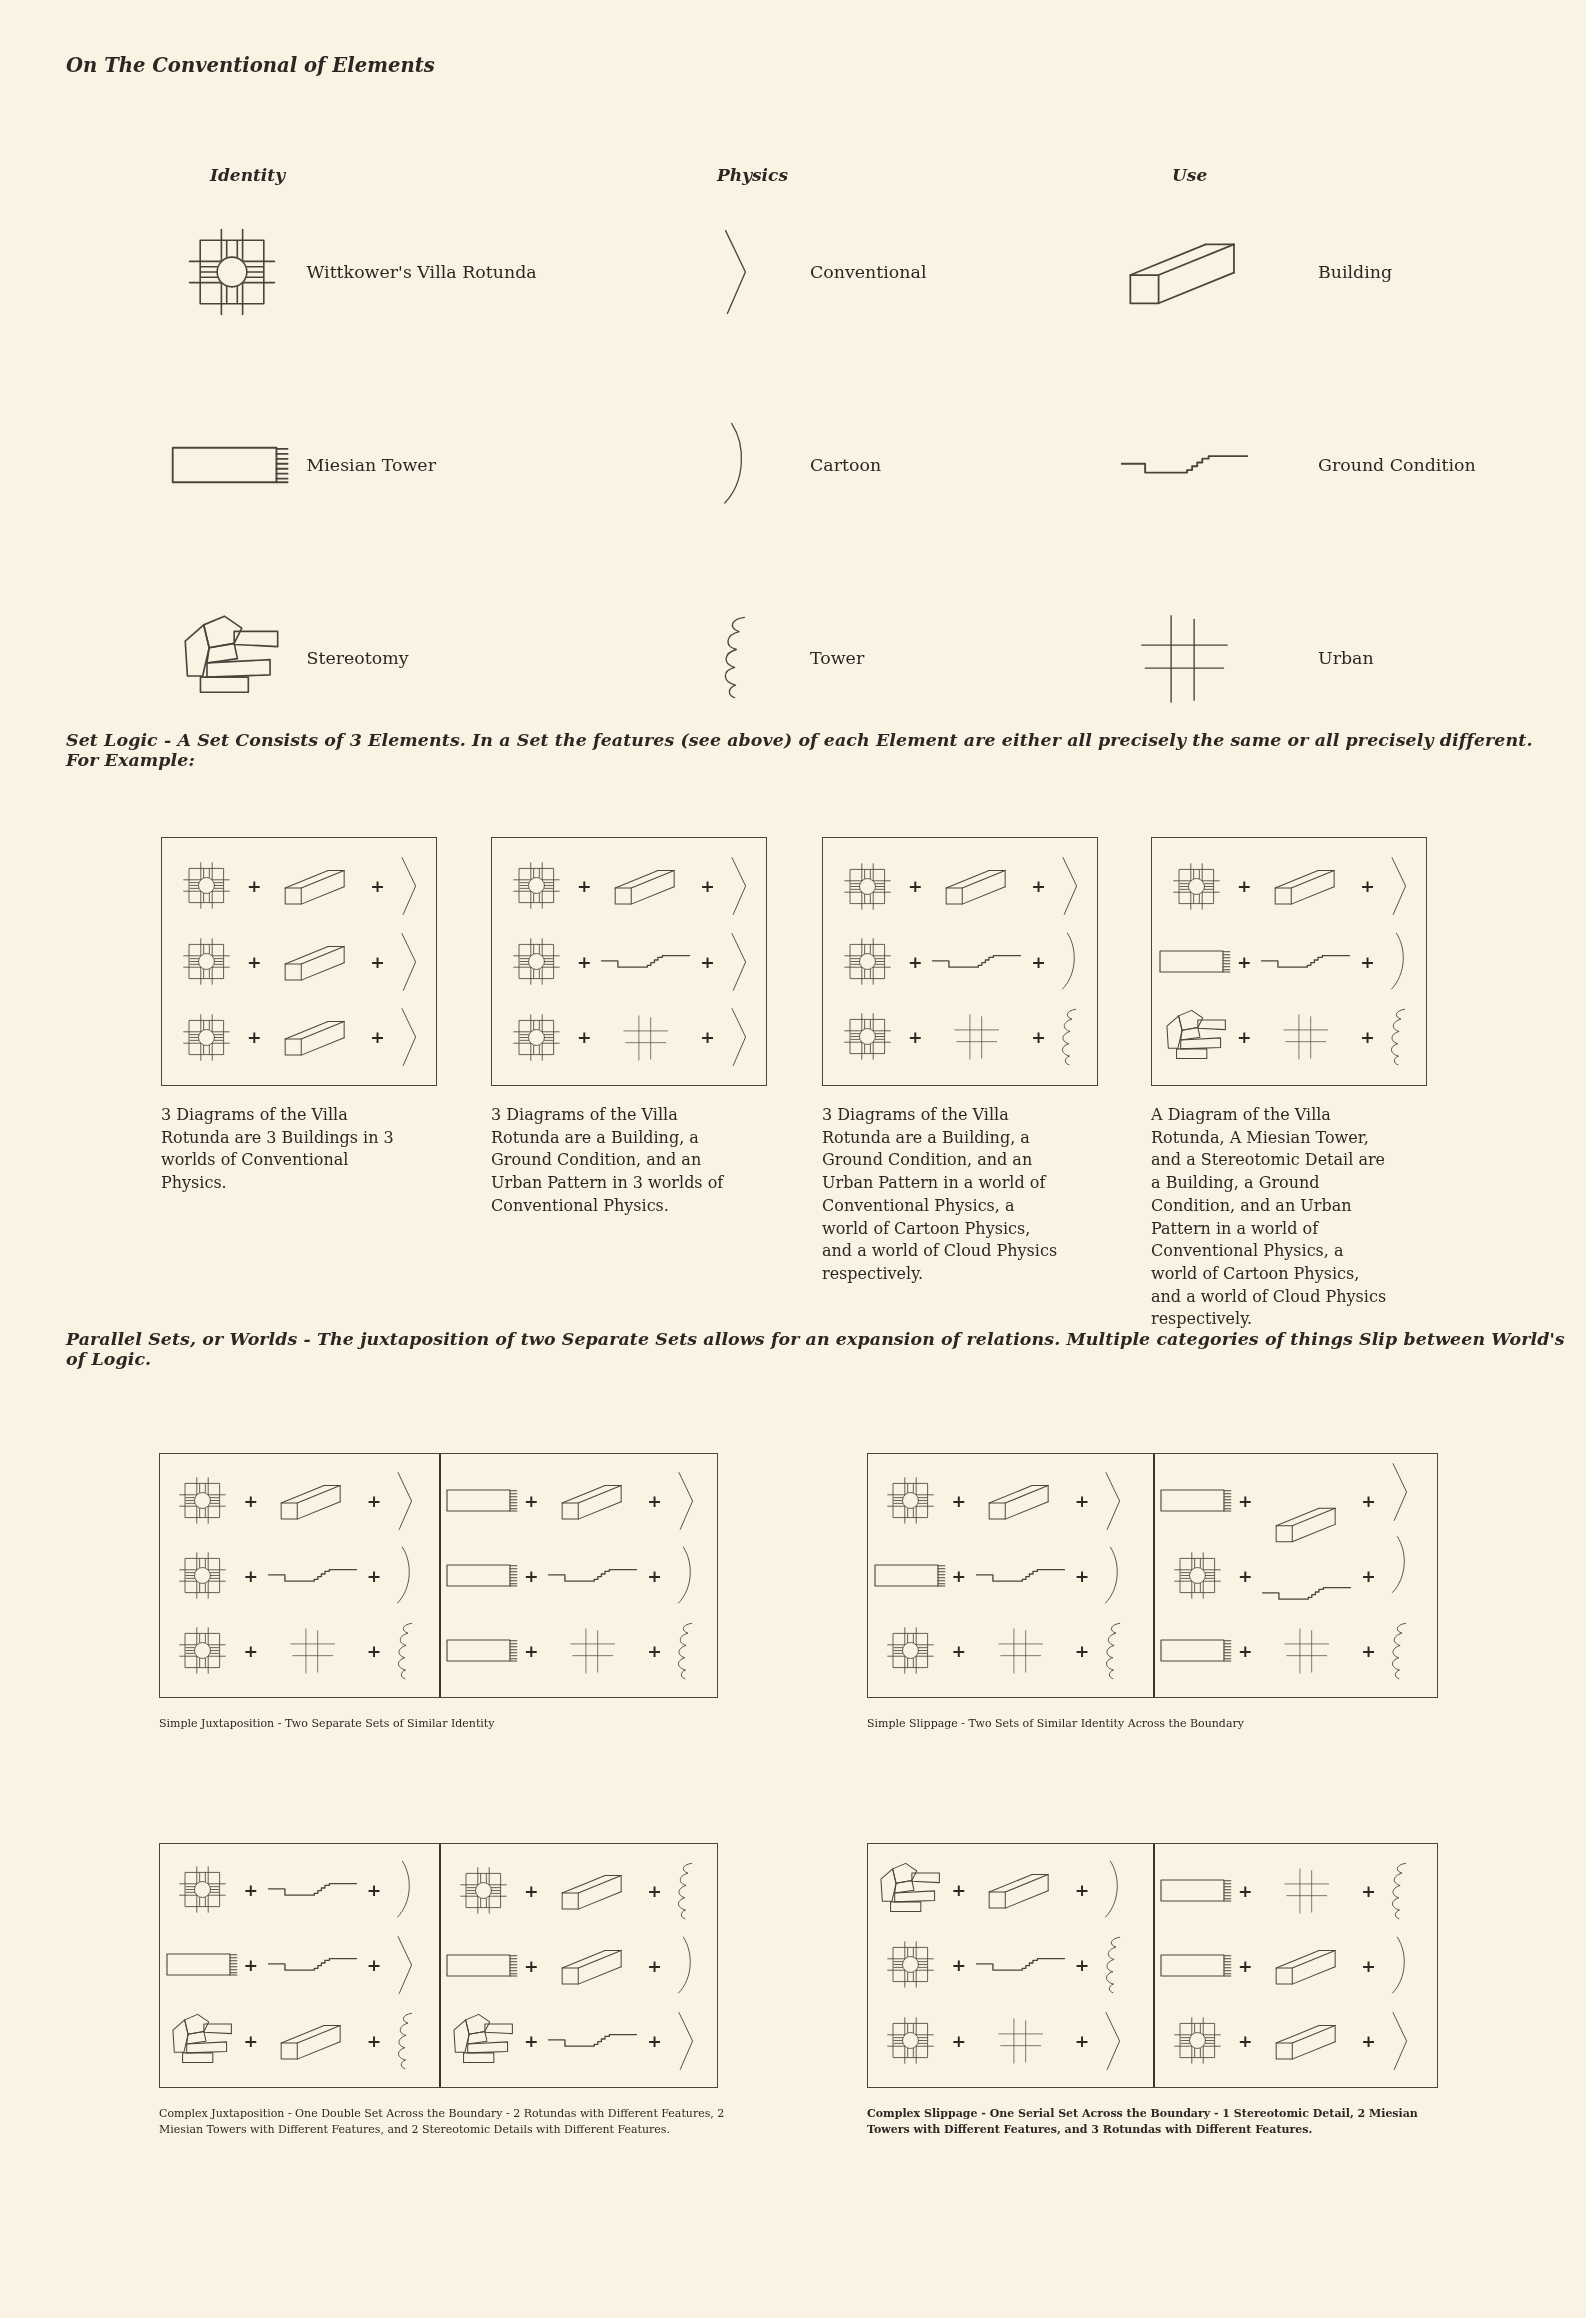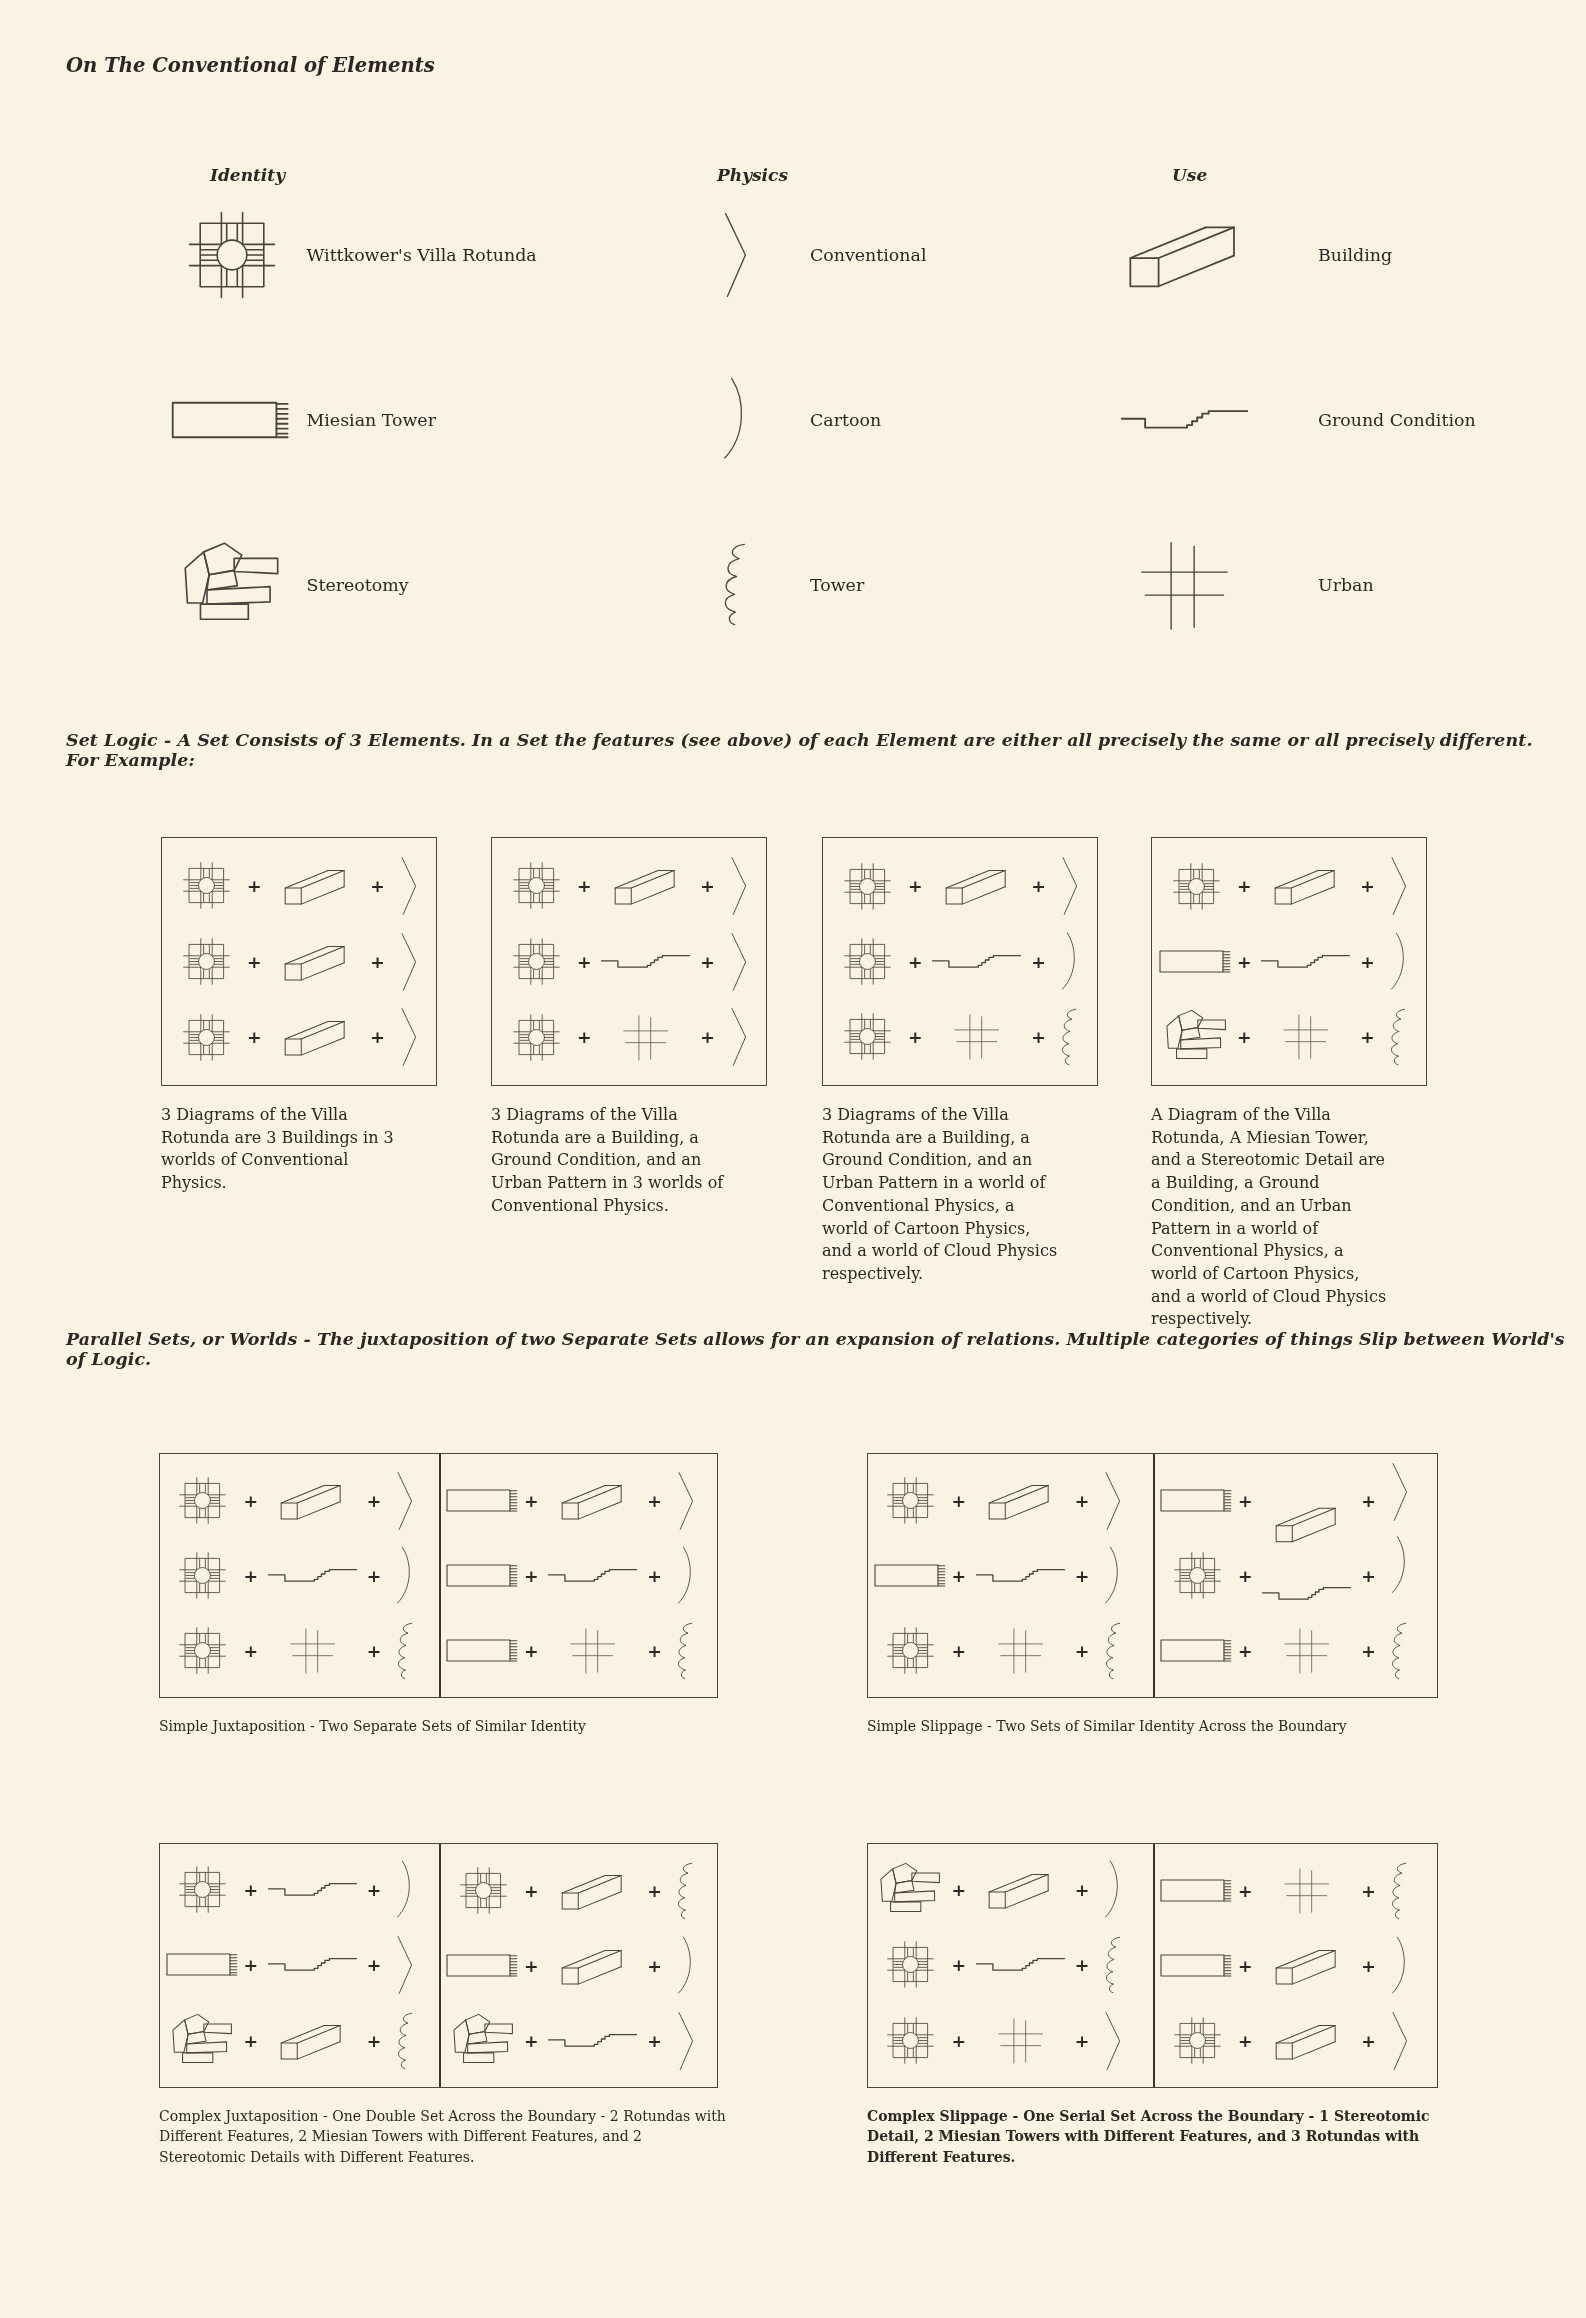--- a/index.html
+++ b/index.html
@@ -15,21 +15,21 @@
   .title{position:absolute;left:66px;top:54px;font-size:19.6px;font-style:italic;font-weight:700;margin:0;}
   .section-heading{position:absolute;font-size:17.4px;font-style:italic;font-weight:600;margin:0;letter-spacing:0.1px;}
   #setlogic-heading{left:66px;top:730px;width:1488px;}
   #parallel-heading{left:66px;top:1329px;width:1503px;}
   .col-header{position:absolute;top:165px;font-size:17px;font-style:italic;font-weight:600;}
   .col-header.id{left:210px;}
   .col-header.ph{left:717px;}
   .col-header.us{left:1172px;}
 
   
-  .legend-col{position:absolute;top:172px;display:grid;grid-template-rows:repeat(3,165px);align-items:center;}
+  .legend-col{position:absolute;top:189px;display:grid;grid-template-rows:repeat(3,165px);align-items:center;gap:28px;}
   #legend-identity{left:162px;}
   #legend-physics{left:714px;}
   #legend-use{left:1118px;}
   .legend-item{display:flex;align-items:center;}
   .iconbox{display:flex;justify-content:center;align-items:center;}
   #legend-identity .iconbox{width:140px;}
   #legend-physics .iconbox{width:42px;}
   #legend-use .iconbox{width:132px;}
   #legend-identity .lab{margin-left:4.5px;}
   #legend-physics .lab{margin-left:54px;}
@@ -77,21 +77,21 @@
   
   .world-block{position:absolute;}
   .wA{left:159px;top:1453px;width:559px;}
   .wB{left:867px;top:1453px;width:571px;}
   .wC{left:159px;top:1843px;width:559px;}
   .wD{left:867px;top:1843px;width:571px;}
   .world-box{height:243px;border:1.5px solid var(--ink);display:flex;background:var(--bg);}
   .half{width:50%;display:flex;flex-direction:column;justify-content:space-evenly;
         padding:1.5px 0 1.5px 4.5px;box-sizing:border-box;}
   .half.right{border-left:2.3px solid #39352f;}
-  .world-caption{margin-top:18px;font-size:14px;line-height:1.45;}
+  .world-caption{margin-top:18px;font-size:11px;line-height:1.45;}
   .wA .world-caption,.wB .world-caption{width:574px;}
   .wC .world-caption{width:570px;}
   .wD .world-caption{width:582px;font-weight:bold;}
 </style>
 </head>
 <body>
 
 <div id="page">
 
   <svg width="0" height="0" style="position:absolute" aria-hidden="true">

